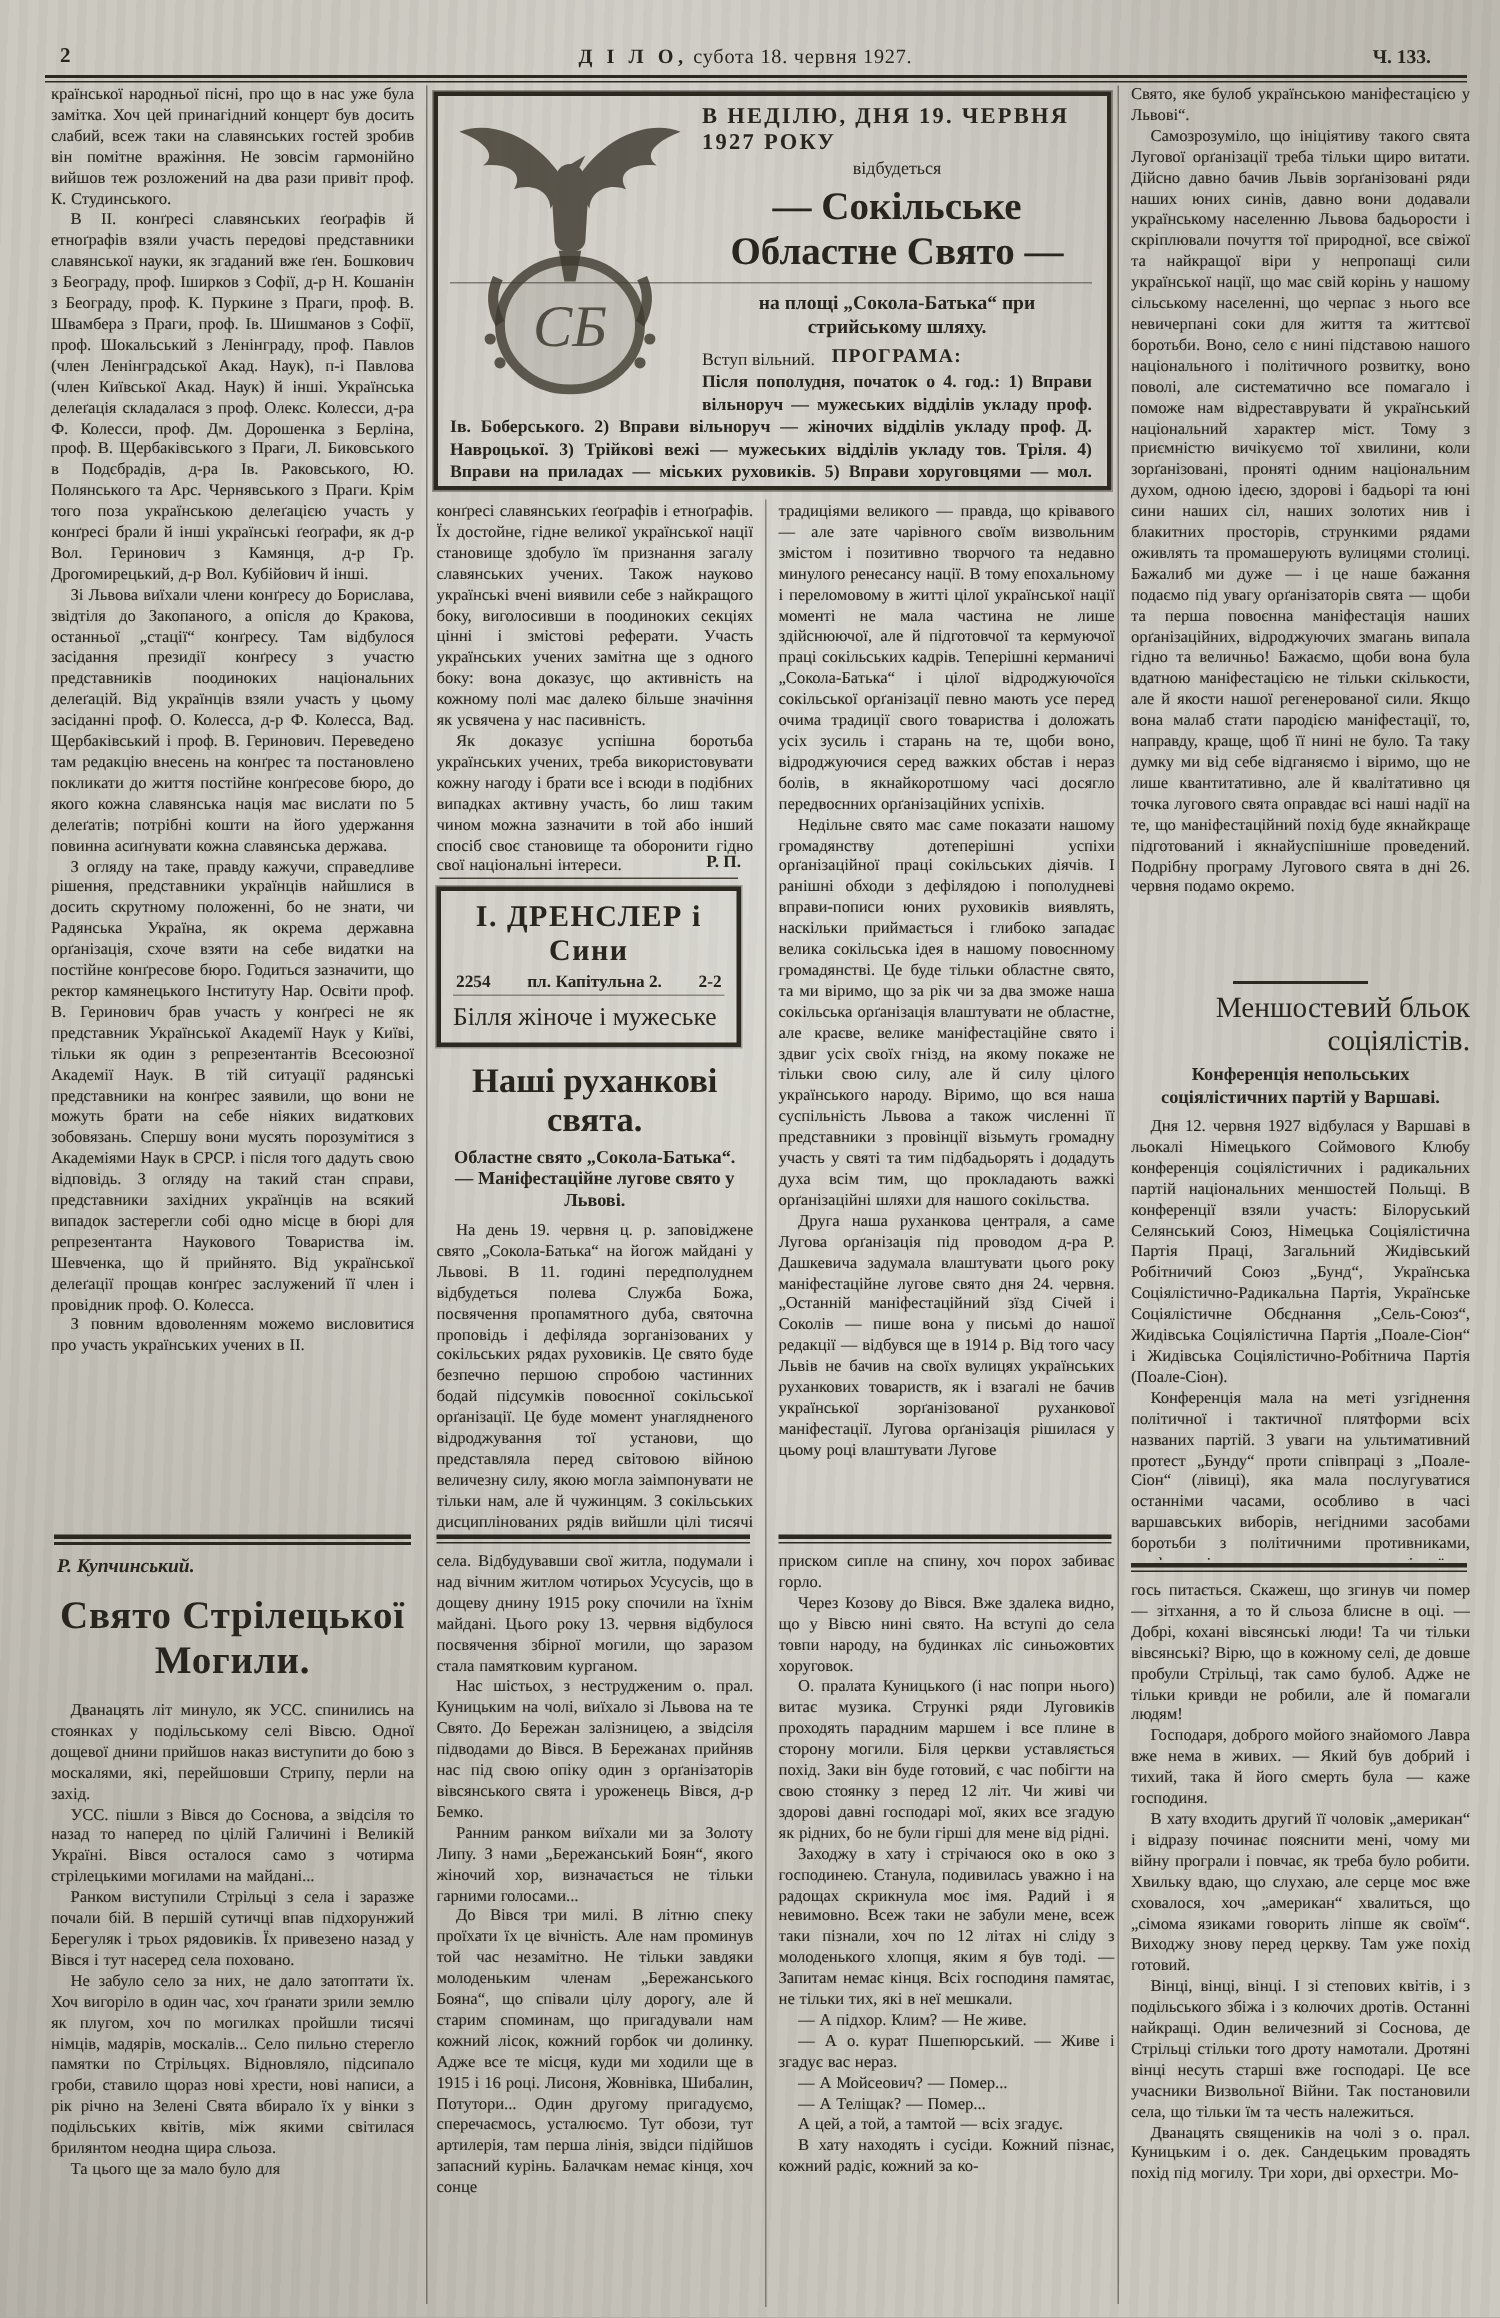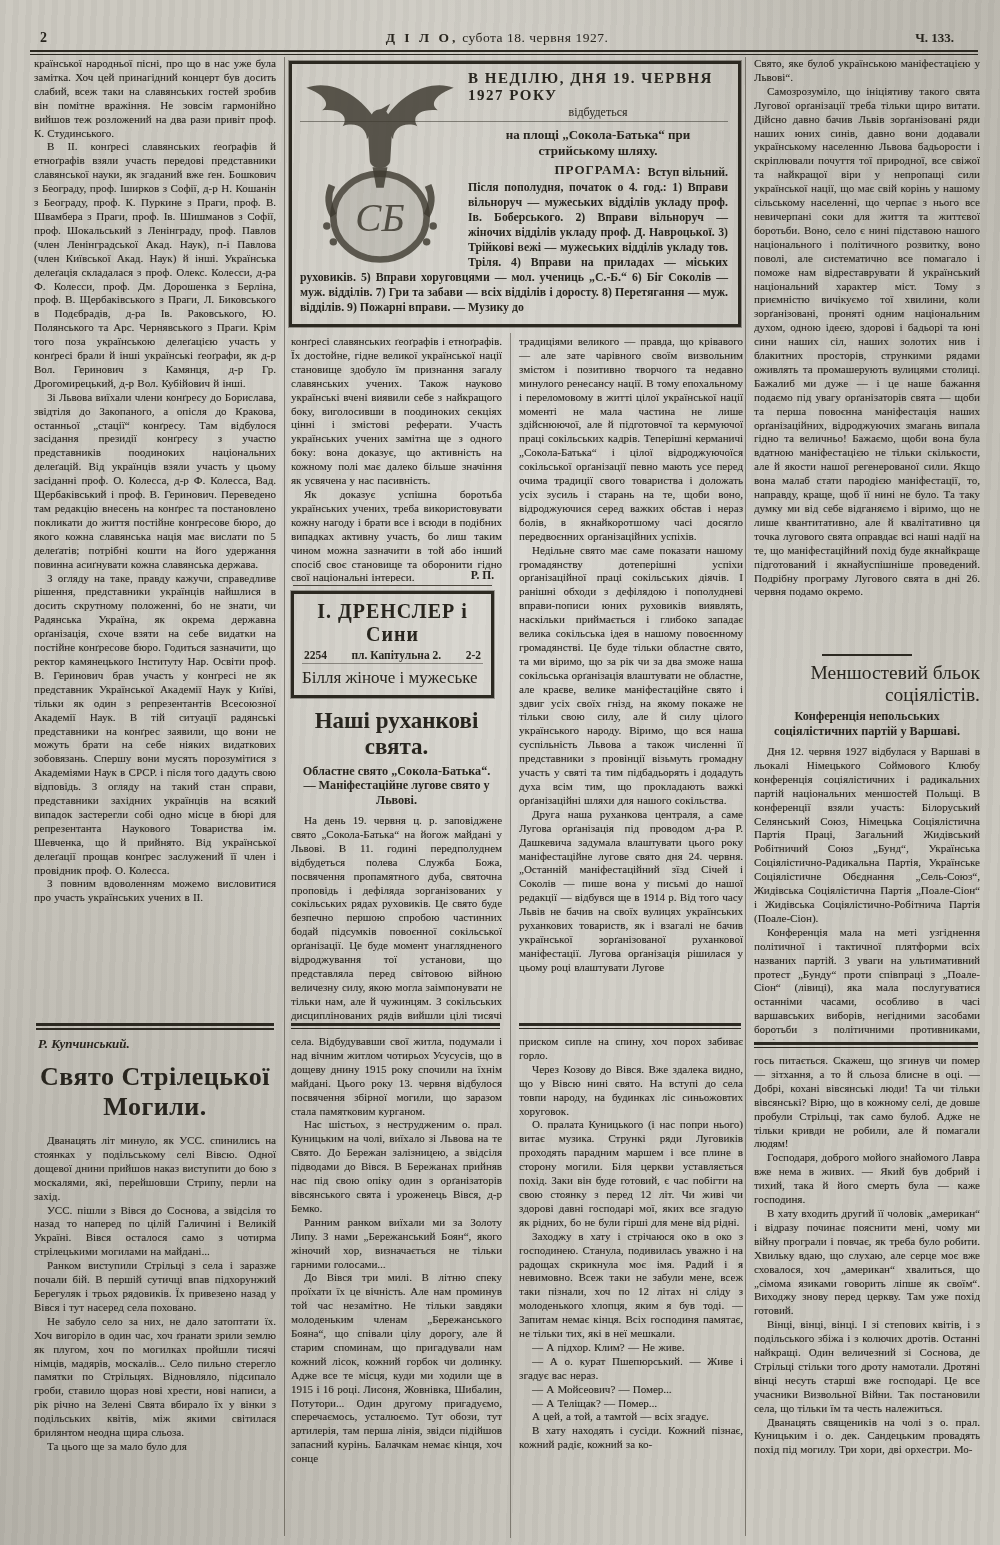--- a/index.html
+++ b/index.html
@@ -54,21 +54,21 @@
   
   .sokil-box { margin:4px 4px 6px 4px; height:266px; border:3px solid #2c2921; box-shadow:0 0 0 1px rgba(44,41,33,.4);
                padding:6px 10px 4px 8px; overflow:hidden; }
   .emblem { float:left; width:160px; height:196px; margin:2px 8px 2px 0; }
   .bx-line1 { text-align:left; font-weight:bold; font-size:15px; letter-spacing:1.5px; }
   .bx-line2 { text-align:center; font-size:12px; margin:1px 0; }
   .bx-title { text-align:center; font-weight:bold; font-size:26px; line-height:30px; margin:3px 0 5px 0; }
   .bx-loc   { text-align:center; font-weight:bold; font-size:13px; border-top:1px solid rgba(44,41,33,.5); padding-top:5px; }
   .bx-prog-h{ text-align:center; font-weight:bold; font-size:13px; letter-spacing:1px; margin:3px 0 2px 0; }
   .bx-prog  { font-size:11.8px; line-height:15px; font-weight:bold; text-align:justify; }
-  .bx-right { text-align:right; font-weight:bold; font-size:11.8px; margin-top:-15px; }
+  .bx-right { font-weight:normal; font-size:11.8px; margin-top:-15px; }
   
   .ad { border:3px solid #2c2921; box-shadow:0 0 0 1px rgba(44,41,33,.35); margin:2px 8px 6px 0; padding:6px 8px 7px 8px; }
   .ad-title { font-weight:bold; font-size:20px; text-align:center; letter-spacing:1px; }
   .ad-row { display:flex; justify-content:space-between; font-size:11.5px; font-weight:bold; margin:3px 2px 2px 2px; }
   .ad-sub { font-size:17px; text-align:left; border-top:1px solid rgba(44,41,33,.45); padding-top:4px; }
 </style>
 </head>
 <body>
 
 <div class="page">
@@ -121,20 +121,21 @@
             <circle cx="28" cy="165" r="4"></circle>
               <circle cx="142" cy="165" r="4"></circle>
             <circle cx="35" cy="182" r="4"></circle>
               <circle cx="135" cy="182" r="4"></circle>
           </g>
           <ellipse cx="85" cy="155" rx="50" ry="46" fill="rgba(62,58,48,.15)" stroke="#3e3a30" stroke-width="7" opacity="0.8"></ellipse>
           <text x="85" y="170" font-size="42" text-anchor="middle" fill="#3e3a30" opacity="0.85" font-family="Liberation Serif, serif" font-style="italic">СБ</text>
         </svg>
         <div class="bx-line1">В НЕДІЛЮ, ДНЯ 19. ЧЕРВНЯ 1927 РОКУ</div>
         <div class="bx-line2">відбудеться</div>
+        <div class="bx-title">— Сокільське Областне Свято —</div>
         <div class="bx-loc">на площі „Сокола-Батька“ при стрийському шляху.</div>
         <div class="bx-prog-h">ПРОГРАМА:</div>
         <div class="bx-right">Вступ вільний.</div>
         <div class="bx-prog">Після пополудня, початок о 4. год.: 1) Вправи вільноруч — мужеських відділів укладу проф. Ів. Боберського. 2) Вправи вільноруч — жіночих відділів укладу проф. Д. Навроцької. 3) Трійкові вежі — мужеських відділів укладу тов. Тріля. 4) Вправи на приладах — міських руховиків. 5) Вправи хоруговцями — мол. учениць „С.-Б.“ 6) Біг Соколів — муж. відділів. 7) Гри та забави — всіх відділів і доросту. 8) Перетягання — муж. відділів. 9) Пожарні вправи. — Музику до</div>
 
       </div>
 
       <div class="two-cols">
 
         <section class="col c2">

